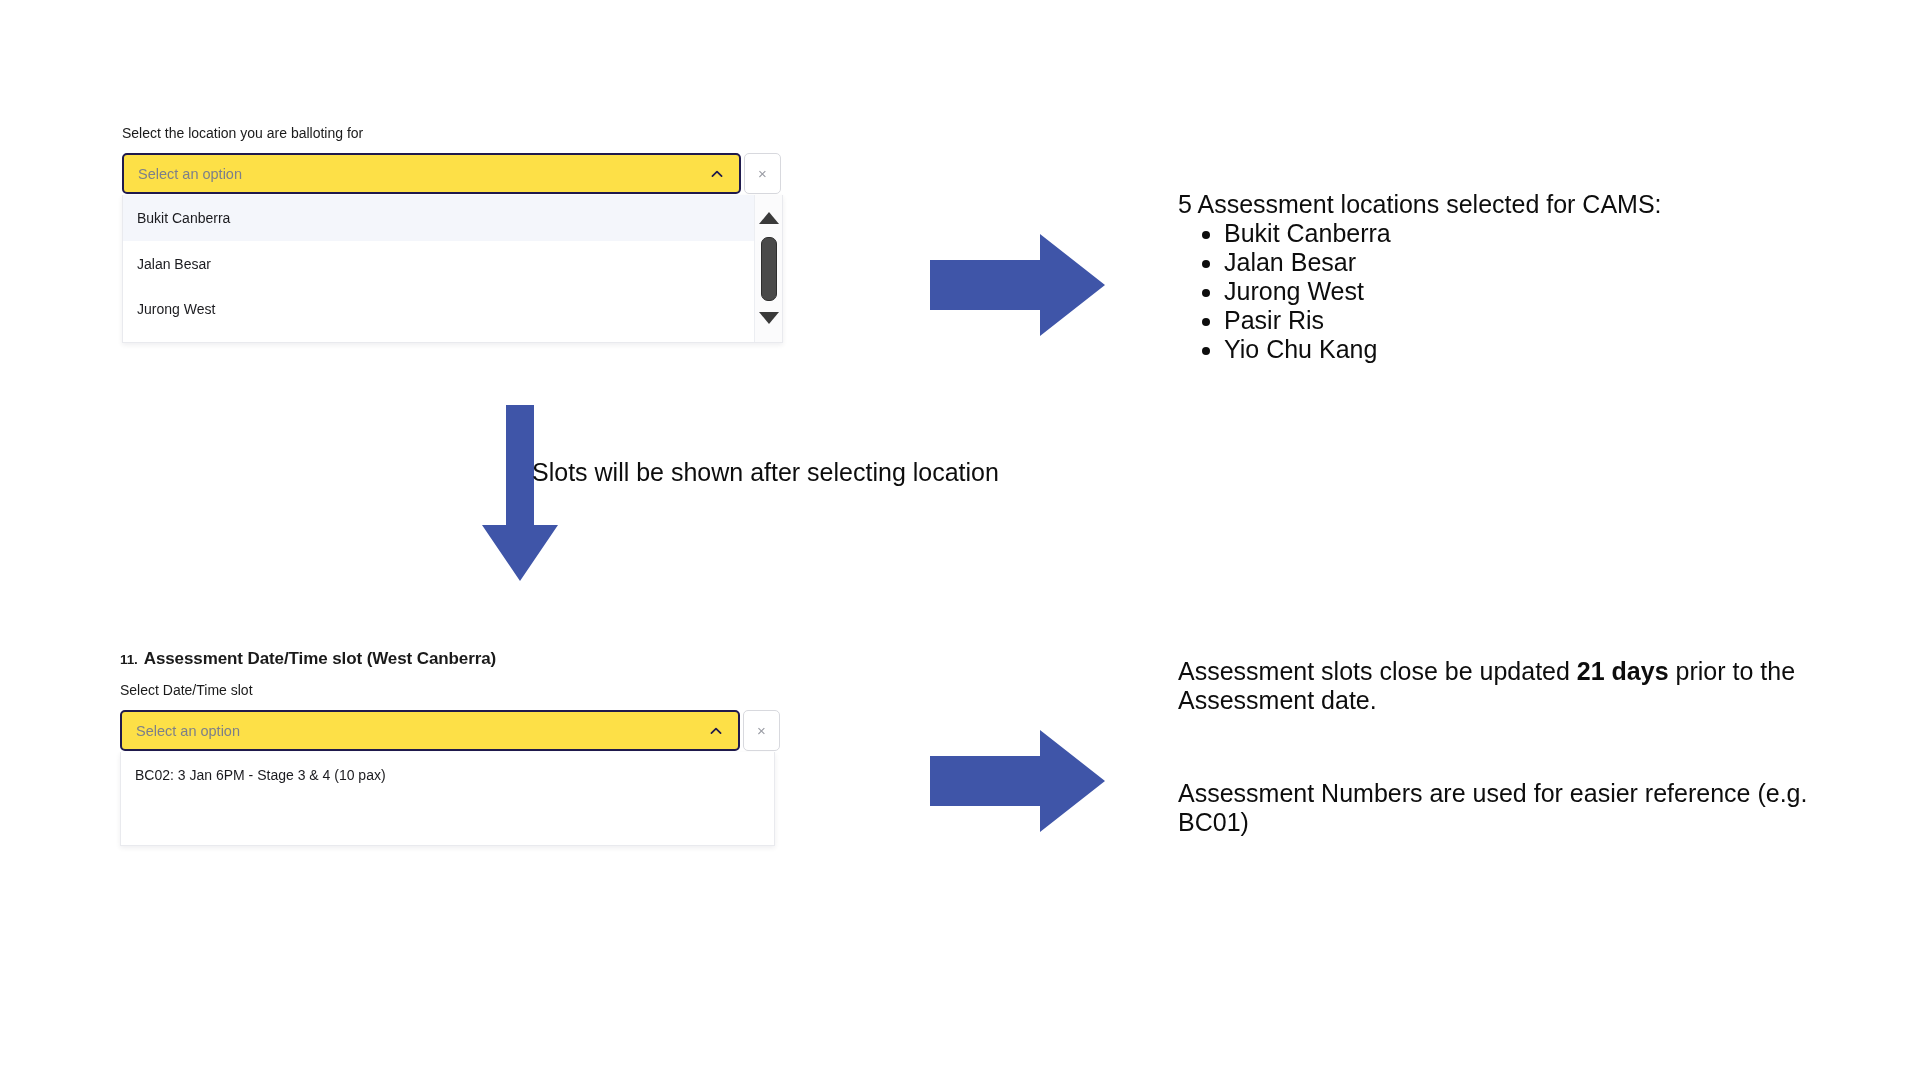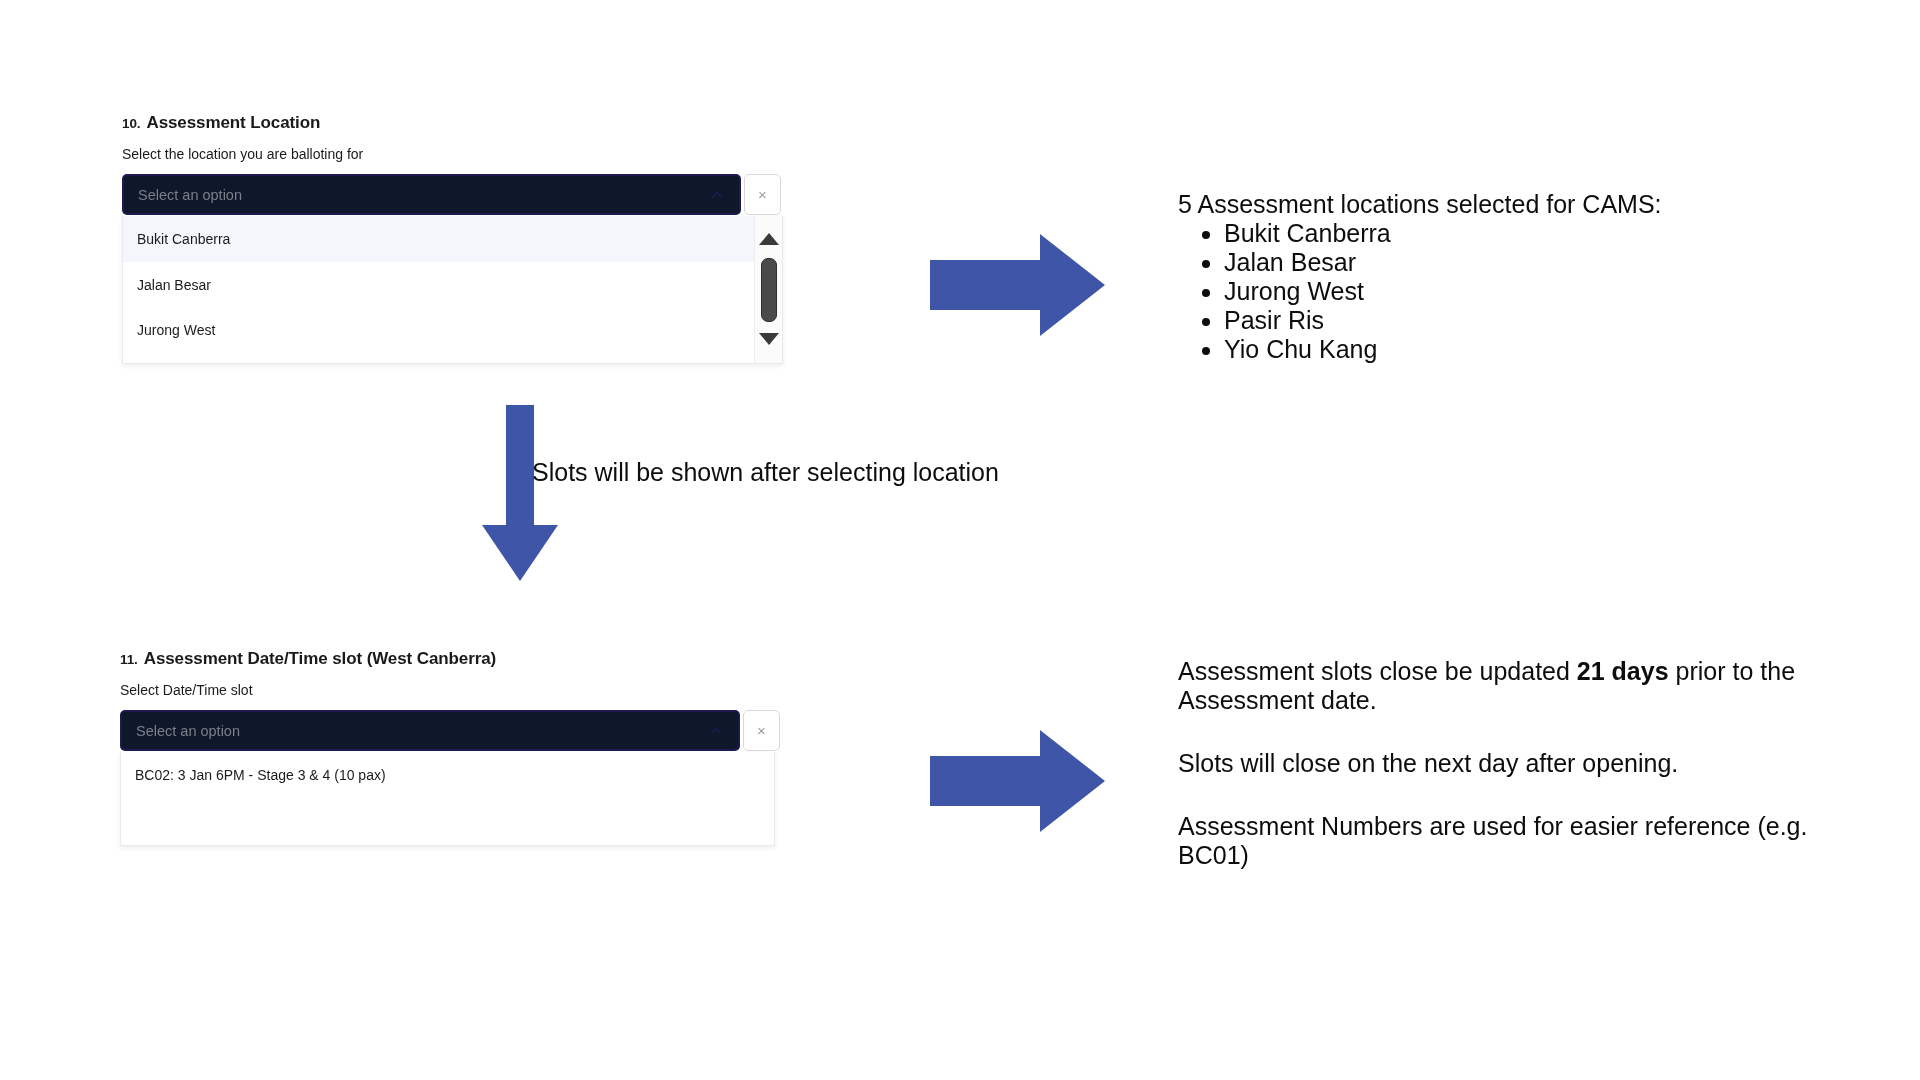--- a/index.html
+++ b/index.html
@@ -50,21 +50,21 @@
     position: relative;
     margin-top: 11px;
     display: flex;
     align-items: stretch;
   }
   .combo-input {
     position: relative;
     box-sizing: border-box;
     border: 2px solid #1f1a4d;
     border-radius: 5px;
-    background: #0f172a;
+    background: #fde047;
     display: flex;
     align-items: center;
     padding: 12px 14px;
     height: 41px;
   }
   .combo-placeholder {
     font-family: "Liberation Sans", sans-serif;
     font-size: 14.5px;
     color: #7c7f8a;
     flex: 1;
@@ -177,23 +177,20 @@
 
   
   .arrow-right { position: absolute; }
   .arrow-down { position: absolute; }
 </style>
 </head>
 <body>
 
 <div class="form-block" style="left:122px; top:112px; width:800px;">
 
-  <div class="q-head">
-    <span class="q-num">10.</span><span>Assessment Location</span>
-  </div>
 
   <div class="q-sub">Select the location you are balloting for</div>
 
   <div class="combo-row">
     <div class="combo-input" style="width:619px;">
       <span class="combo-placeholder">Select an option</span>
       <svg class="caret-up" viewBox="0 0 16 16" aria-hidden="true">
         <path d="M3.4 10.2 L8 5.6 L12.6 10.2" fill="none" stroke="#1f1a4d" stroke-width="1.7" stroke-linecap="round" stroke-linejoin="round"></path>
       </svg>
     </div>
@@ -275,16 +272,15 @@
   </ul>
 </div>
 
 <div class="anno" style="left:532px; top:458px; width:640px; white-space:nowrap;">Slots will be shown after selecting location</div>
 
 <div class="anno" style="left:1178px; top:653px; width:680px;">
   <div class="anno-para">
     <span>Assessment slots close be updated </span><strong>21 days</strong><span> prior to the Assessment date.</span>
   </div>
   <div class="anno-gap"></div>
-  <div class="anno-para">Slots will close on the next day after opening.</div>
   <div class="anno-gap"></div>
   <div class="anno-para">Assessment Numbers are used for easier reference (e.g. BC01)</div>
 </div>
 
 </body></html>

